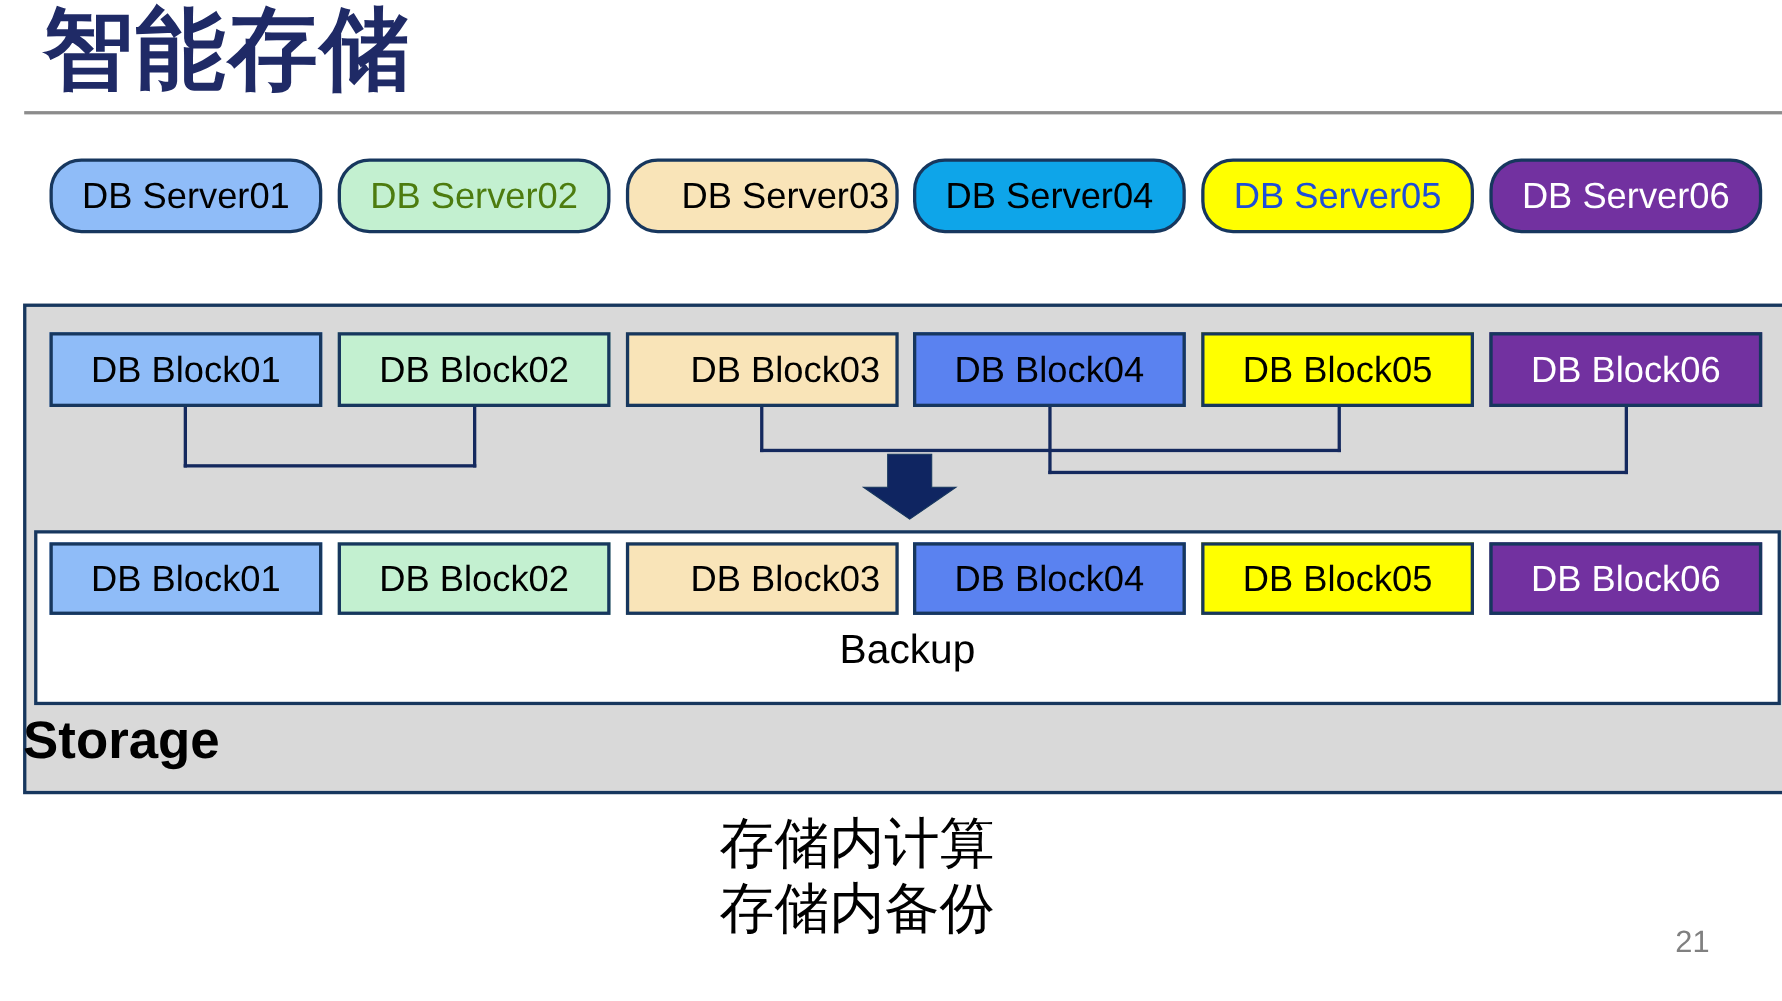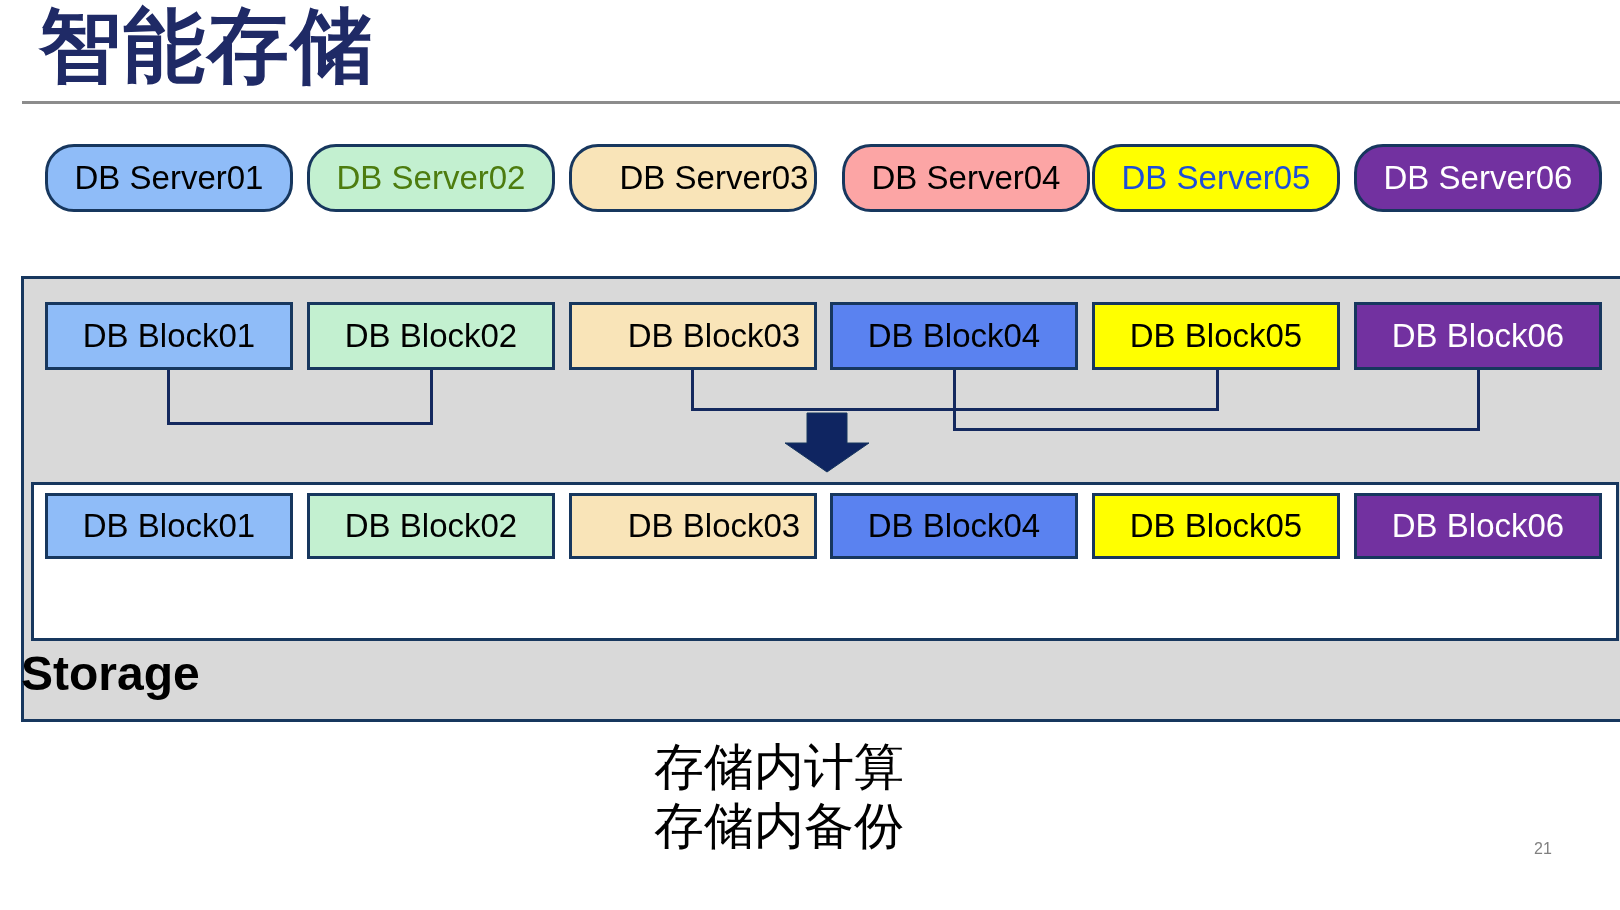--- a/index.html
+++ b/index.html
@@ -50,37 +50,37 @@
   }
 
   .conn { position: absolute; background: #14295E; }
 
   .captions {
     position: absolute; left: 637px; top: 738px;
     font-size: 50px; line-height: 59px; color: #000; white-space: nowrap;
   }
   .page-number {
     position: absolute; left: 1506px; top: 840px; width: 40px;
-    font-size: 16px; color: #808080; text-align: center;
+    font-size: 28px; color: #808080; text-align: left;
   }
   .arrow-svg { position: absolute; left: 760px; top: 408px; }
 </style>
 </head>
 <body>
 
 <div class="slide">
 
   <div class="title">智能存储</div>
   <div class="title-rule"></div>
 
   <div class="row-servers">
     <div class="box x0" style="background-color: rgb(143, 188, 248); color: rgb(0, 0, 0);">DB Server01</div>
     <div class="box x1" style="background-color: rgb(195, 240, 208); color: #4d7c0f;">DB Server02</div>
     <div class="box x2" style="background-color: rgb(249, 228, 184); color: rgb(0, 0, 0);">DB Server03</div>
-    <div class="box x3" style="background-color: #fca5a5; color: rgb(0, 0, 0); margin-left: 12px;">DB Server04</div>
+    <div class="box x3" style="background-color: #0ea5e9; color: rgb(0, 0, 0);">DB Server04</div>
     <div class="box x4" style="background-color: rgb(255, 255, 0); color: #1d4ed8;">DB Server05</div>
     <div class="box x5" style="background-color: rgb(114, 49, 160); color: rgb(255, 255, 255);">DB Server06</div>
   </div>
 
   <div class="storage-container"></div>
 
   <div class="row-blocks-top">
     <div class="box x0" style="background-color: rgb(143, 188, 248); color: rgb(0, 0, 0);">DB Block01</div>
     <div class="box x1" style="background-color: rgb(195, 240, 208); color: rgb(0, 0, 0);">DB Block02</div>
     <div class="box x2" style="background-color: rgb(249, 228, 184); color: rgb(0, 0, 0);">DB Block03</div>
@@ -109,20 +109,21 @@
 
   <div class="row-blocks-bottom">
     <div class="box x0" style="background-color: rgb(143, 188, 248); color: rgb(0, 0, 0);">DB Block01</div>
     <div class="box x1" style="background-color: rgb(195, 240, 208); color: rgb(0, 0, 0);">DB Block02</div>
     <div class="box x2" style="background-color: rgb(249, 228, 184); color: rgb(0, 0, 0);">DB Block03</div>
     <div class="box x3" style="background-color: rgb(90, 130, 240); color: rgb(0, 0, 0);">DB Block04</div>
     <div class="box x4" style="background-color: rgb(255, 255, 0); color: rgb(0, 0, 0);">DB Block05</div>
     <div class="box x5" style="background-color: rgb(114, 49, 160); color: rgb(255, 255, 255);">DB Block06</div>
   </div>
 
+  <div class="backup-label">Backup</div>
   <div class="storage-label">Storage</div>
 
   <div class="captions">
     <div>存储内计算</div>
     <div>存储内备份</div>
   </div>
 
   <div class="page-number">21</div>
 
 </div>

